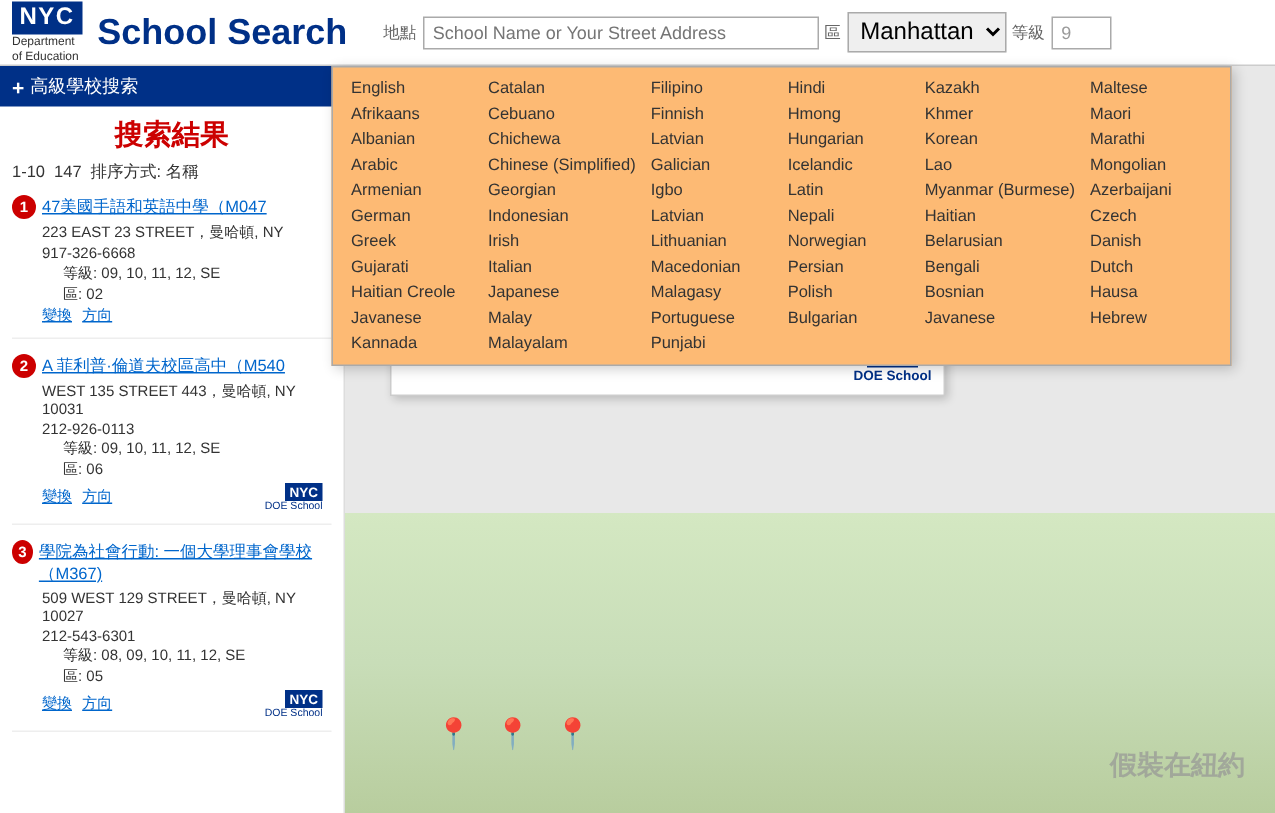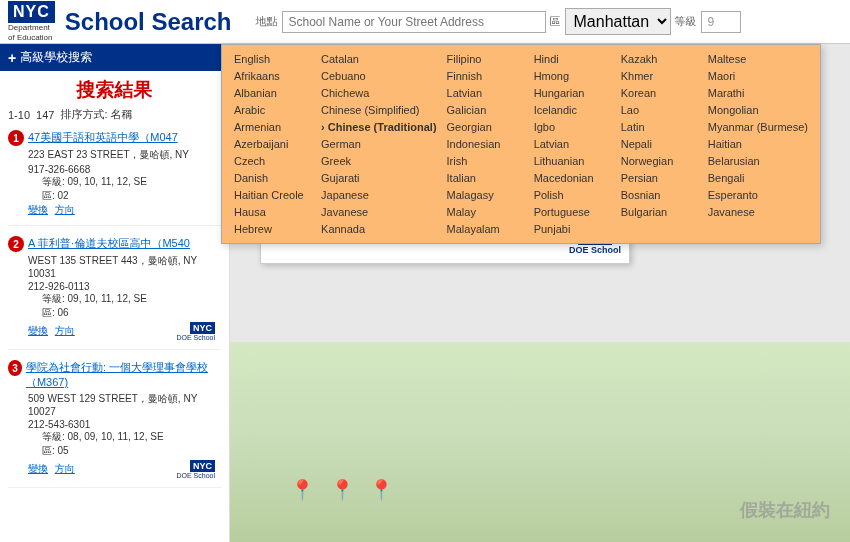--- a/index.html
+++ b/index.html
@@ -218,21 +218,20 @@
       <div class="dropdown-item">Hungarian</div>
       <div class="dropdown-item">Korean</div>
       <div class="dropdown-item">Marathi</div>
       <div class="dropdown-item">Arabic</div>
       <div class="dropdown-item">Chinese (Simplified)</div>
       <div class="dropdown-item">Galician</div>
       <div class="dropdown-item">Icelandic</div>
       <div class="dropdown-item">Lao</div>
       <div class="dropdown-item">Mongolian</div>
       <div class="dropdown-item">Armenian</div>
-      <div class="dropdown-item bold-selected">› Chinese (Traditional)</div>
       <div class="dropdown-item">Georgian</div>
       <div class="dropdown-item">Igbo</div>
       <div class="dropdown-item">Latin</div>
       <div class="dropdown-item">Myanmar (Burmese)</div>
       <div class="dropdown-item">Azerbaijani</div>
       <div class="dropdown-item">German</div>
       <div class="dropdown-item">Indonesian</div>
       <div class="dropdown-item">Latvian</div>
       <div class="dropdown-item">Nepali</div>
       <div class="dropdown-item">Haitian</div>
@@ -241,26 +240,26 @@
       <div class="dropdown-item">Irish</div>
       <div class="dropdown-item">Lithuanian</div>
       <div class="dropdown-item">Norwegian</div>
       <div class="dropdown-item">Belarusian</div>
       <div class="dropdown-item">Danish</div>
       <div class="dropdown-item">Gujarati</div>
       <div class="dropdown-item">Italian</div>
       <div class="dropdown-item">Macedonian</div>
       <div class="dropdown-item">Persian</div>
       <div class="dropdown-item">Bengali</div>
+      <div class="dropdown-item">Dutch</div>
       <div class="dropdown-item">Haitian Creole</div>
       <div class="dropdown-item">Japanese</div>
       <div class="dropdown-item">Malagasy</div>
       <div class="dropdown-item">Polish</div>
       <div class="dropdown-item">Bosnian</div>
-      <div class="dropdown-item">Esperanto</div>
       <div class="dropdown-item">Hausa</div>
       <div class="dropdown-item">Javanese</div>
       <div class="dropdown-item">Malay</div>
       <div class="dropdown-item">Portuguese</div>
       <div class="dropdown-item">Bulgarian</div>
       <div class="dropdown-item">Javanese</div>
       <div class="dropdown-item">Hebrew</div>
       <div class="dropdown-item">Kannada</div>
       <div class="dropdown-item">Malayalam</div>
       <div class="dropdown-item">Punjabi</div>

